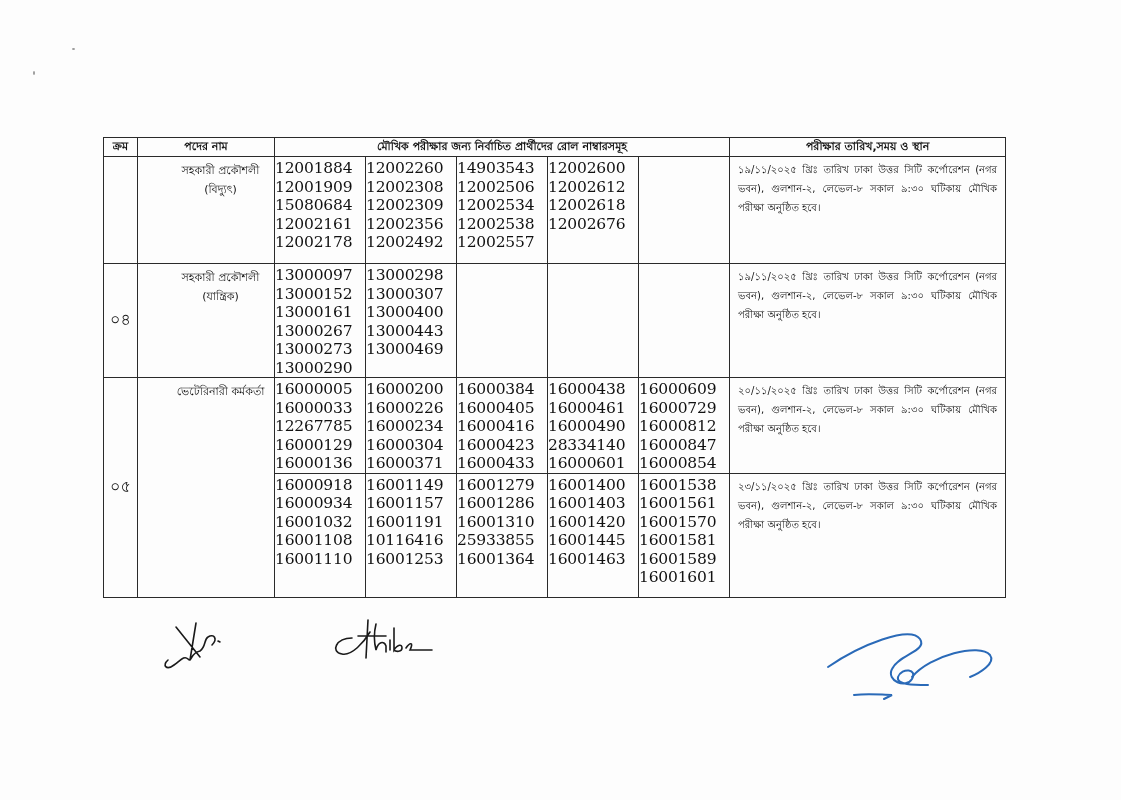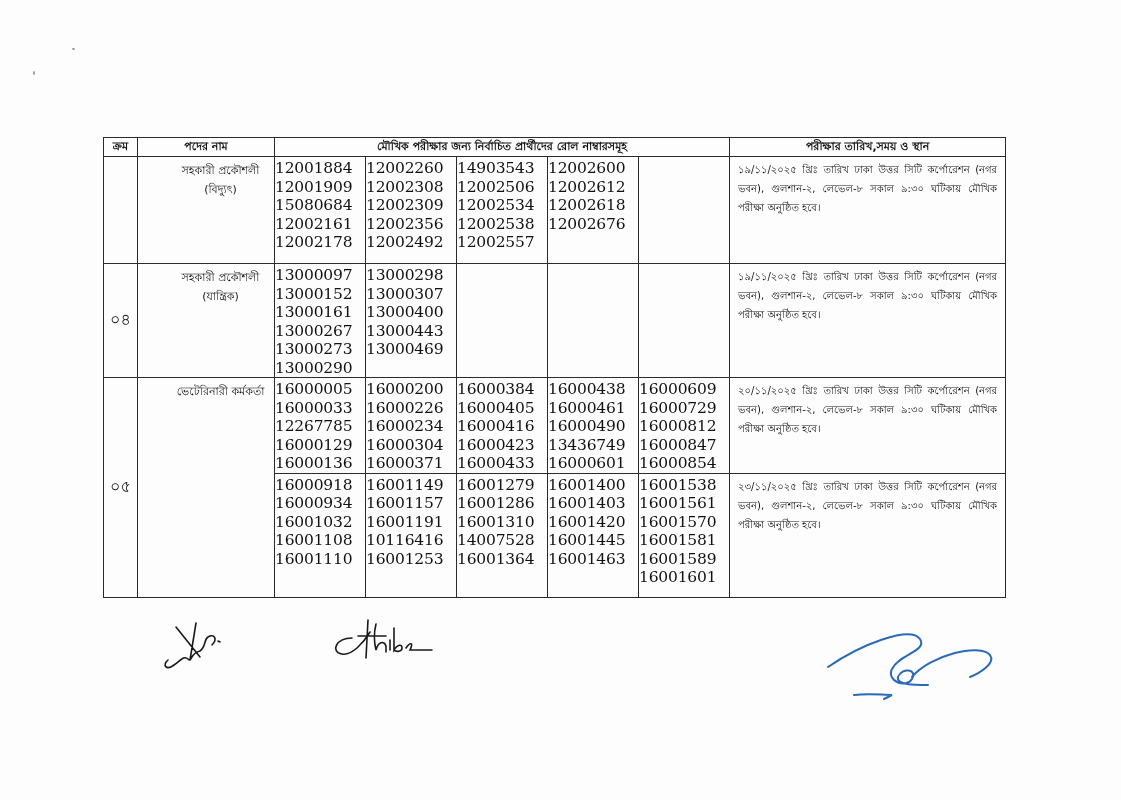--- a/index.html
+++ b/index.html
@@ -152,21 +152,21 @@
           <div>16000384</div>
           <div>16000405</div>
           <div>16000416</div>
           <div>16000423</div>
           <div>16000433</div>
         </td>
         <td class="roll-cell">
           <div>16000438</div>
           <div>16000461</div>
           <div>16000490</div>
-          <div>13436749</div>
+          <div>28334140</div>
           <div>16000601</div>
         </td>
         <td class="roll-cell">
           <div>16000609</div>
           <div>16000729</div>
           <div>16000812</div>
           <div>16000847</div>
           <div>16000854</div>
         </td>
         <td class="date-cell">২০/১১/২০২৫ খ্রিঃ তারিখ ঢাকা উত্তর সিটি কর্পোরেশন (নগর ভবন), গুলশান-২, লেভেল-৮ সকাল ৯:৩০ ঘটিকায় মৌখিক পরীক্ষা অনুষ্ঠিত হবে।</td>
@@ -183,21 +183,21 @@
           <div>16001149</div>
           <div>16001157</div>
           <div>16001191</div>
           <div>10116416</div>
           <div>16001253</div>
         </td>
         <td class="roll-cell">
           <div>16001279</div>
           <div>16001286</div>
           <div>16001310</div>
-          <div>14007528</div>
+          <div>25933855</div>
           <div>16001364</div>
         </td>
         <td class="roll-cell">
           <div>16001400</div>
           <div>16001403</div>
           <div>16001420</div>
           <div>16001445</div>
           <div>16001463</div>
         </td>
         <td class="roll-cell">

